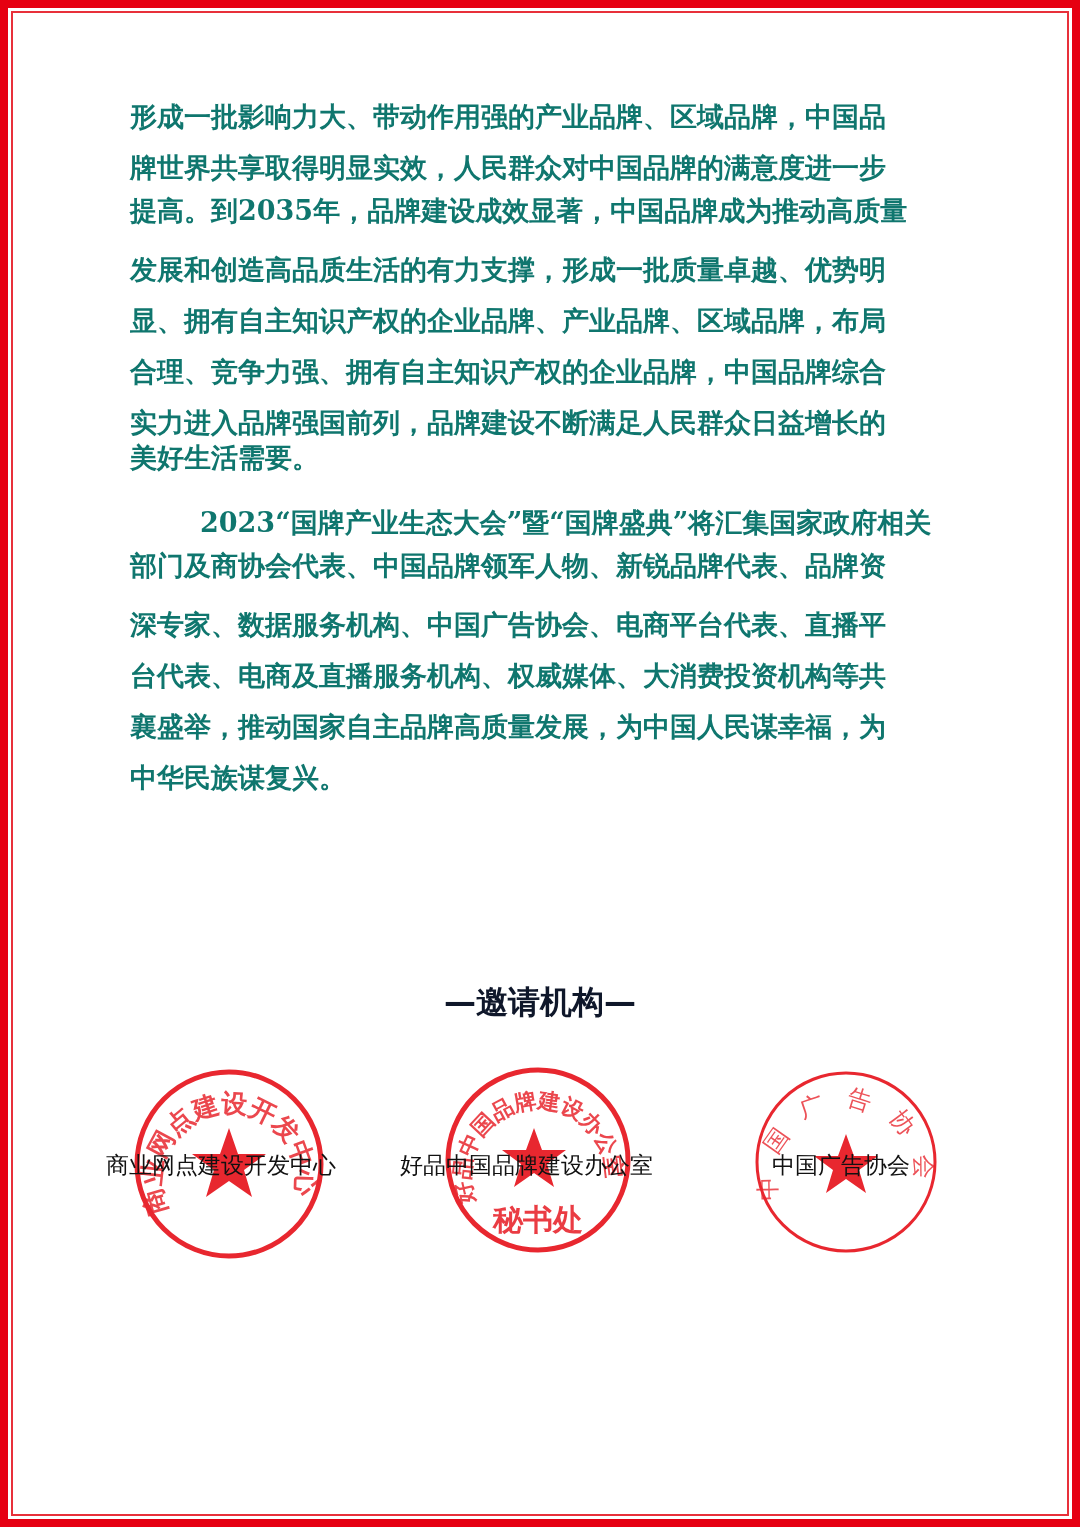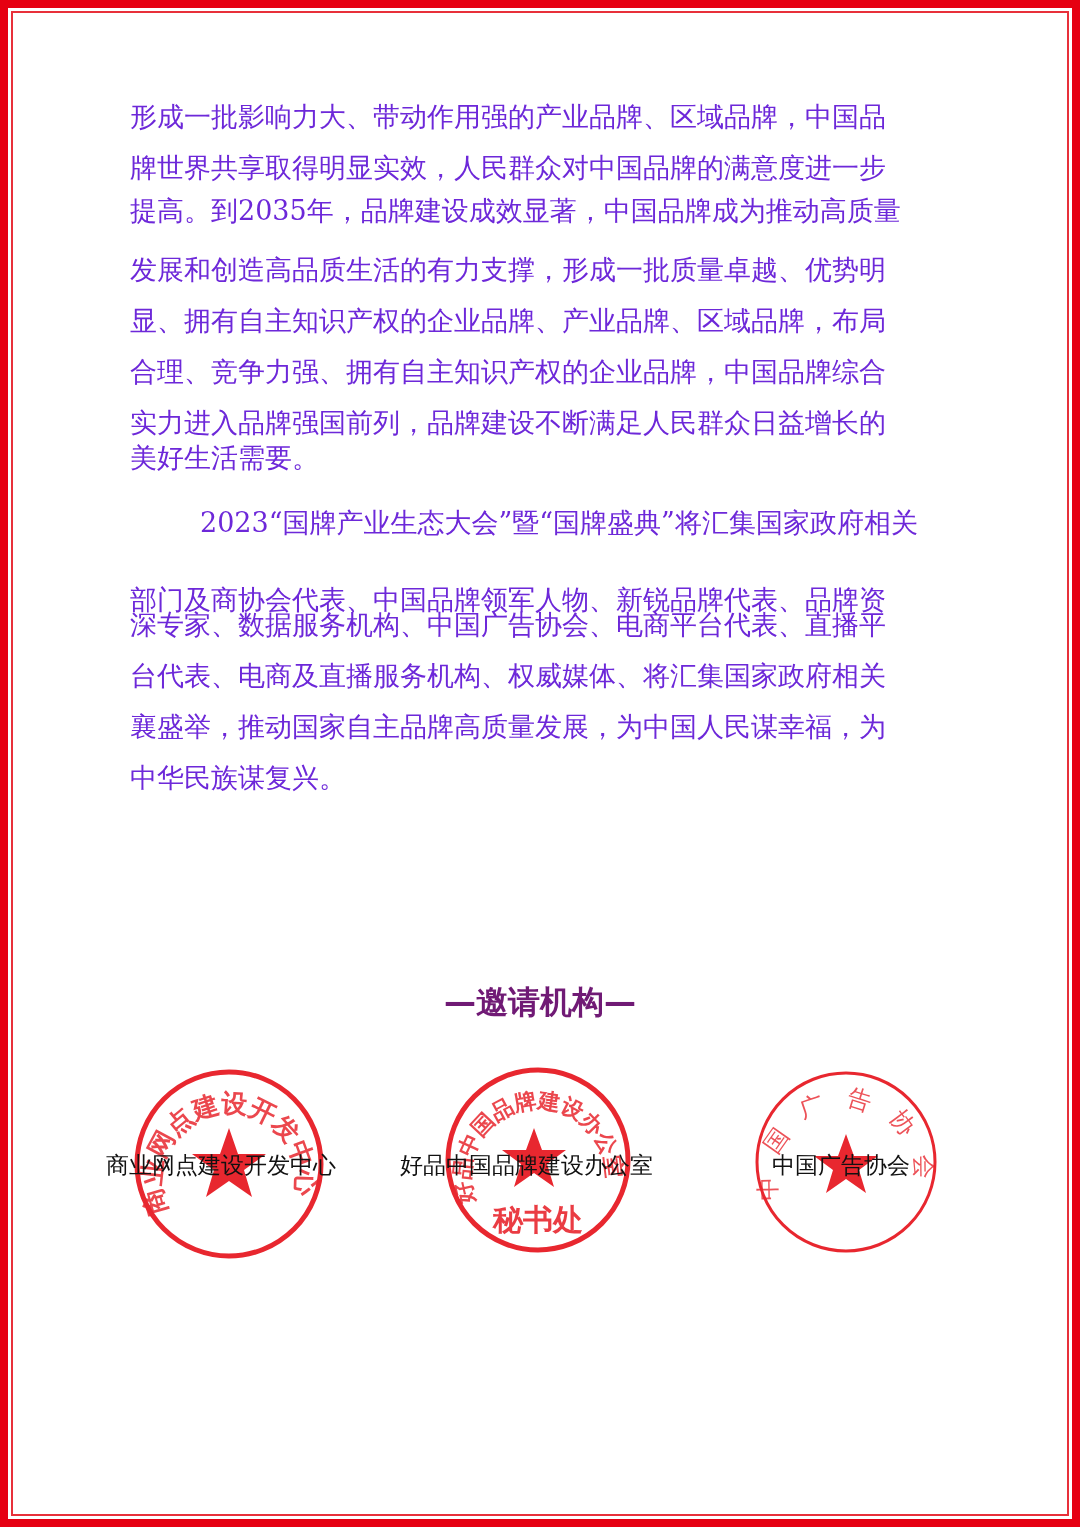--- a/index.html
+++ b/index.html
@@ -8,27 +8,27 @@
     position: absolute; left: 0; top: 0; width: 1080px; height: 1527px;
     box-sizing: border-box; border: 8px solid #e60012;
   }
   .frame-inner {
     position: absolute; left: 11px; top: 11px; right: 11px; bottom: 11px;
     border: 2px solid #e8303a; box-sizing: border-box;
   }
   .para-line {
     position: absolute; left: 130px; width: 820px;
     font-family: "DejaVu Serif", "Liberation Serif", serif;
-    font-size: 27px; color: #6d28d9; white-space: nowrap;
-    line-height: 32px; height: 32px;
+    font-size: 27px; color: #0f766e; white-space: nowrap;
+    line-height: 32px; height: 32px; font-weight: bold;
   }
   .section-heading {
     position: absolute; left: 0; width: 1080px; top: 980px; text-align: center;
     font-family: "DejaVu Sans", "Liberation Sans", sans-serif;
-    font-weight: bold; font-size: 32px; color: #701a75; line-height: 44px;
+    font-weight: bold; font-size: 32px; color: #0f172a; line-height: 44px;
   }
   .seal { position: absolute; }
   .seal svg { display: block; }
   .org-label {
     position: absolute; top: 1148px; height: 34px; line-height: 34px;
     font-family: "DejaVu Sans", "Liberation Sans", sans-serif;
     font-size: 23px; color: #111; white-space: nowrap;
   }
 </style>
 </head>
@@ -43,23 +43,23 @@
   <div class="para-line" style="top:195px">提高。到2035年，品牌建设成效显著，中国品牌成为推动高质量</div>
   <div class="para-line" style="top:254px">发展和创造高品质生活的有力支撑，形成一批质量卓越、优势明</div>
   <div class="para-line" style="top:305px">显、拥有自主知识产权的企业品牌、产业品牌、区域品牌，布局</div>
   <div class="para-line" style="top:356px">合理、竞争力强、拥有自主知识产权的企业品牌，中国品牌综合</div>
   <div class="para-line" style="top:407px">实力进入品牌强国前列，品牌建设不断满足人民群众日益增长的</div>
   <div class="para-line" style="top:442px">美好生活需要。</div>
 </div>
 
 <div>
   <div class="para-line" style="top:507px; left:200px">2023“国牌产业生态大会”暨“国牌盛典”将汇集国家政府相关</div>
-  <div class="para-line" style="top:584px">部门及商协会代表、中国品牌领军人物、新锐品牌代表、品牌资</div>
+  <div class="para-line" style="top:550px">部门及商协会代表、中国品牌领军人物、新锐品牌代表、品牌资</div>
   <div class="para-line" style="top:609px">深专家、数据服务机构、中国广告协会、电商平台代表、直播平</div>
-  <div class="para-line" style="top:660px">台代表、电商及直播服务机构、权威媒体、将汇集国家政府相关</div>
+  <div class="para-line" style="top:660px">台代表、电商及直播服务机构、权威媒体、大消费投资机构等共</div>
   <div class="para-line" style="top:711px">襄盛举，推动国家自主品牌高质量发展，为中国人民谋幸福，为</div>
   <div class="para-line" style="top:762px">中华民族谋复兴。</div>
 </div>
 
 <div class="section-heading">—邀请机构—</div>
 
 <div class="seal" style="left:131px; top:1066px">
   <svg width="196" height="196" viewBox="0 0 196 196">
     <circle cx="98" cy="98" r="92" fill="none" stroke="#e8272f" stroke-width="5"></circle>
     <defs>

